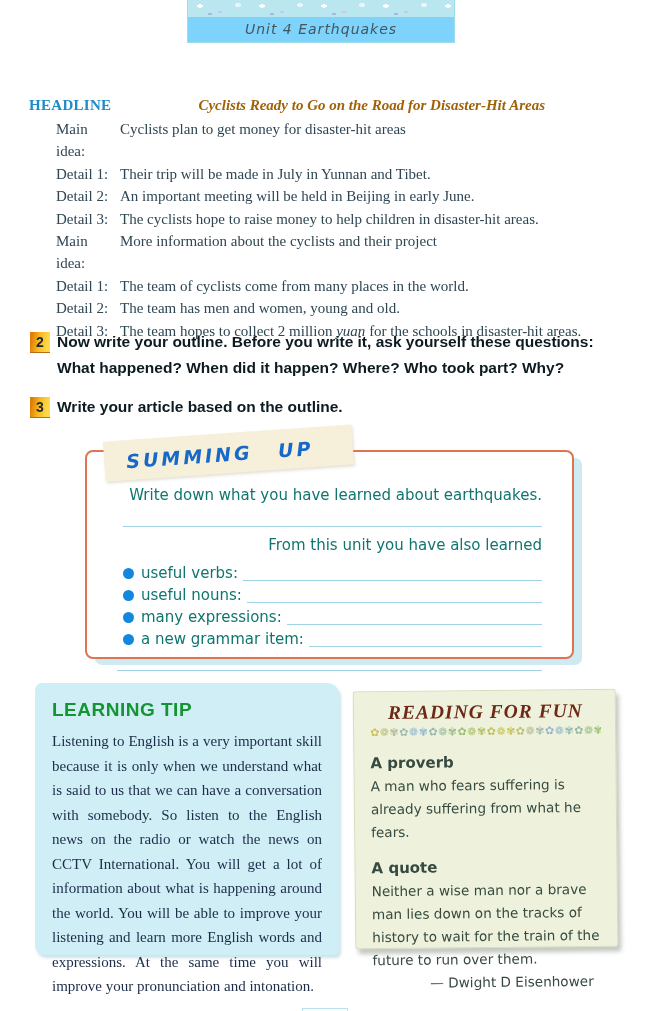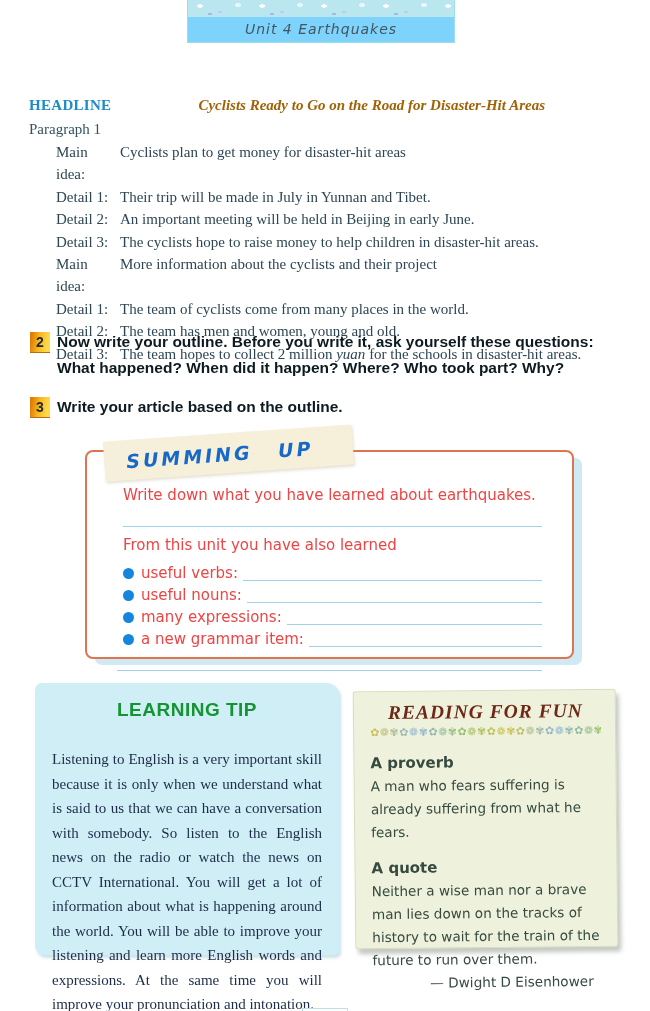--- a/index.html
+++ b/index.html
@@ -75,45 +75,44 @@
     position: absolute; top: -19px; left: 17px;
     background: #f6efd9;
     padding: 10px 40px 8px 22px;
     transform: rotate(-4deg);
     font-family: "DejaVu Sans", sans-serif;
     font-weight: 800; font-style: italic; font-size: 19px;
     letter-spacing: 3px; word-spacing: 16px;
     color: #1668c9;
     box-shadow: 1px 2px 3px rgba(180,170,140,0.35);
   }
-  .gothic { font-family: "DejaVu Sans", sans-serif; color: #ef4444; }
+  .gothic { font-family: "DejaVu Sans", sans-serif; color: #0f766e; text-align: right; }
   .summing-prompt { font-size: 15px; }
   .blue-line { border-bottom: 1.5px solid #9fd2e6; }
   .summing-line1 { margin-top: 22px; }
   .summing-intro { font-size: 15px; margin-top: 9px; margin-bottom: 8px; }
   .bullet-row { display: flex; align-items: center; height: 22px; }
   .bullet-dot { flex: 0 0 11px; width: 11px; height: 11px; border-radius: 50%; background: #1487dd; margin-right: 7px; }
   .bullet-label { font-size: 15px; white-space: nowrap; }
   .bullet-line { flex: 1; align-self: flex-end; margin-bottom: 3px; margin-left: 5px; border-bottom: 1.5px solid #9fd2e6; }
   .summing-lastline { margin-top: 20px; margin-left: -6px; }
 
   
   .cards { position: absolute; left: 35px; top: 683px; width: 582px; display: flex; }
   .tip-card {
     width: 304px; height: 272px;
     background: #cfeef5;
     border-radius: 7px 12px 5px 9px;
     padding: 16px 17px 0 17px;
     box-shadow: 2px 3px 3px rgba(160,200,210,0.5);
   }
   .tip-title {
-    text-align: center;
     font-family: "Liberation Sans", sans-serif;
     font-weight: 800; font-size: 19px; letter-spacing: 0.5px;
-    color: #159433; margin-bottom: 26px;
+    color: #159433; margin-bottom: 8px;
   }
   .tip-body {
     font-family: "Liberation Serif", serif;
     font-size: 15px; line-height: 24.5px; text-align: justify;
     color: #1d2c49;
   }
   .fun-card {
     width: 263px; height: 258px;
     margin-left: 15px; margin-top: 7px;
     background: #eef2dc;
@@ -174,21 +173,20 @@
     <div class="droplet-band"></div>
     <div class="unit-title">Unit 4 Earthquakes</div>
   </div>
 
   <div class="outline">
     <div class="headline-row">
       <span class="headline-label">HEADLINE</span>
       <span class="headline-title">Cyclists Ready to Go on the Road for Disaster-Hit Areas</span>
     </div>
 
-    <div class="para-label">Paragraph  1</div>
     <div class="kv-row">
       <span class="kv-key">Main idea:</span>
       <span class="kv-text">Cyclists plan to get money for disaster-hit areas</span>
     </div>
     <div class="kv-row">
       <span class="kv-key">Detail 1:</span>
       <span class="kv-text">Their trip will be made in July in Yunnan and Tibet.</span>
     </div>
     <div class="kv-row">
       <span class="kv-key">Detail 2:</span>

